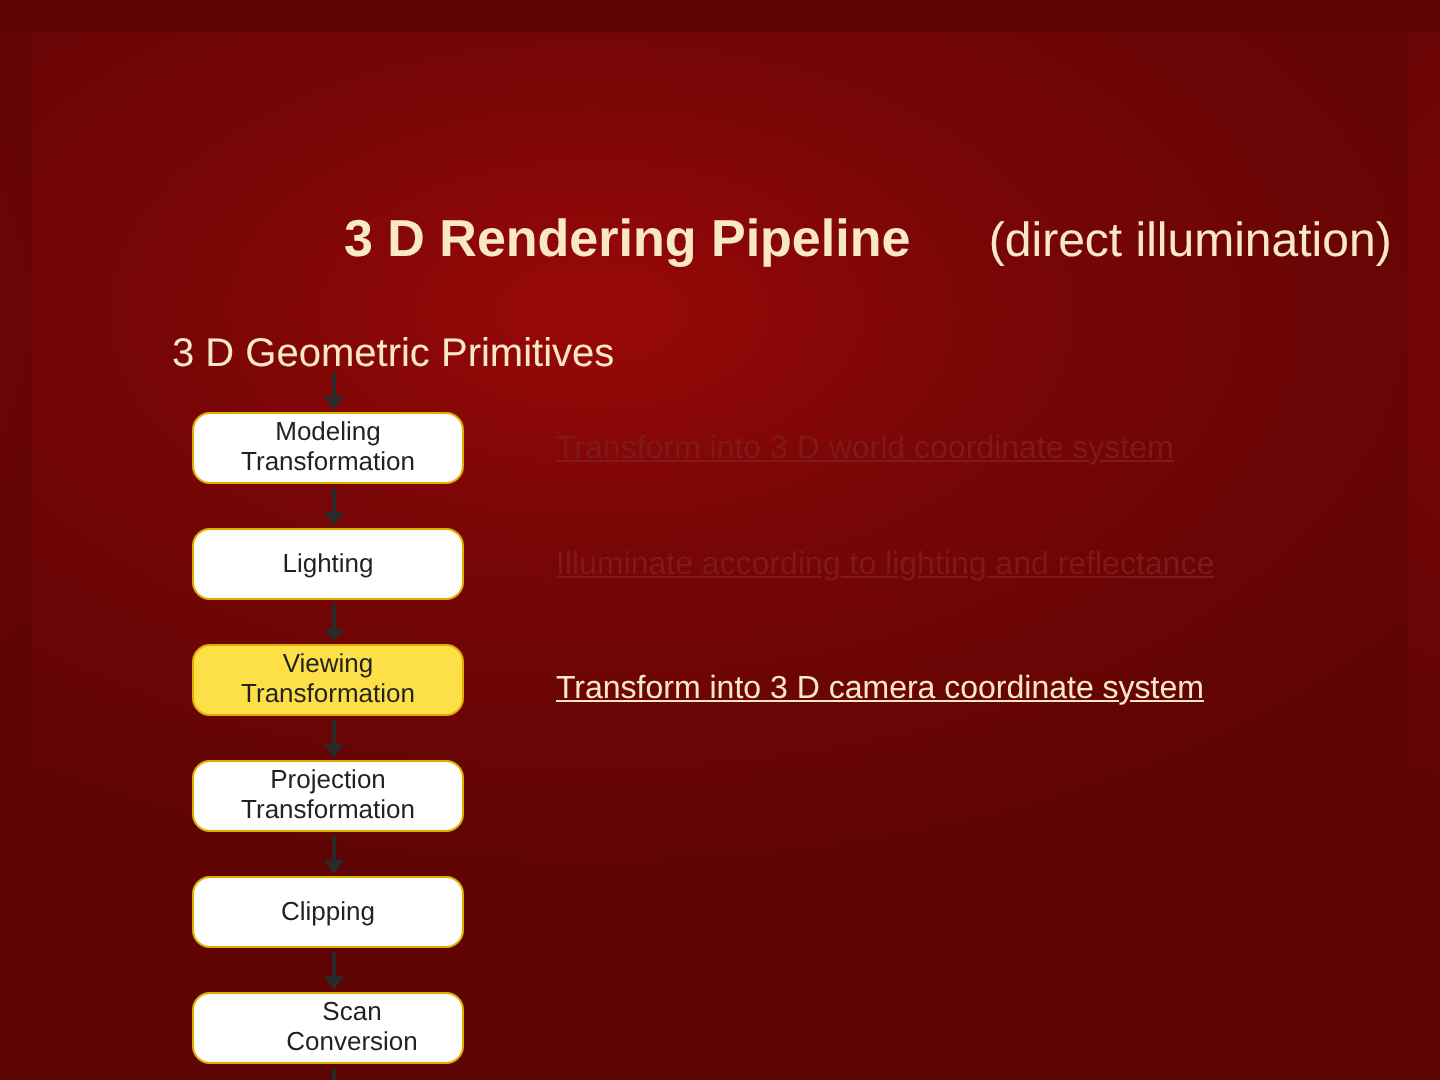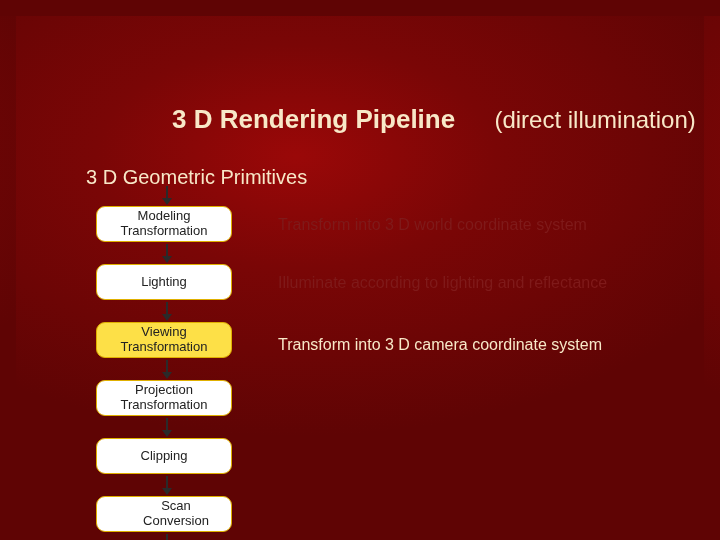--- a/index.html
+++ b/index.html
@@ -57,20 +57,21 @@
   }
   .stage.highlight {
     background: #fde047;
   }
   .desc {
     position: absolute;
     left: 230px;
     color: #f8e8c8;
     font-size: 16px;
     white-space: nowrap;
+    text-decoration: underline;
   }
   .desc.dim { color: #7f1a1a; }
   .arrow {
     position: absolute;
     left: 118px;
     width: 2px;
     background: #2a2a2a;
   }
   .arrow::after {
     content: "";

